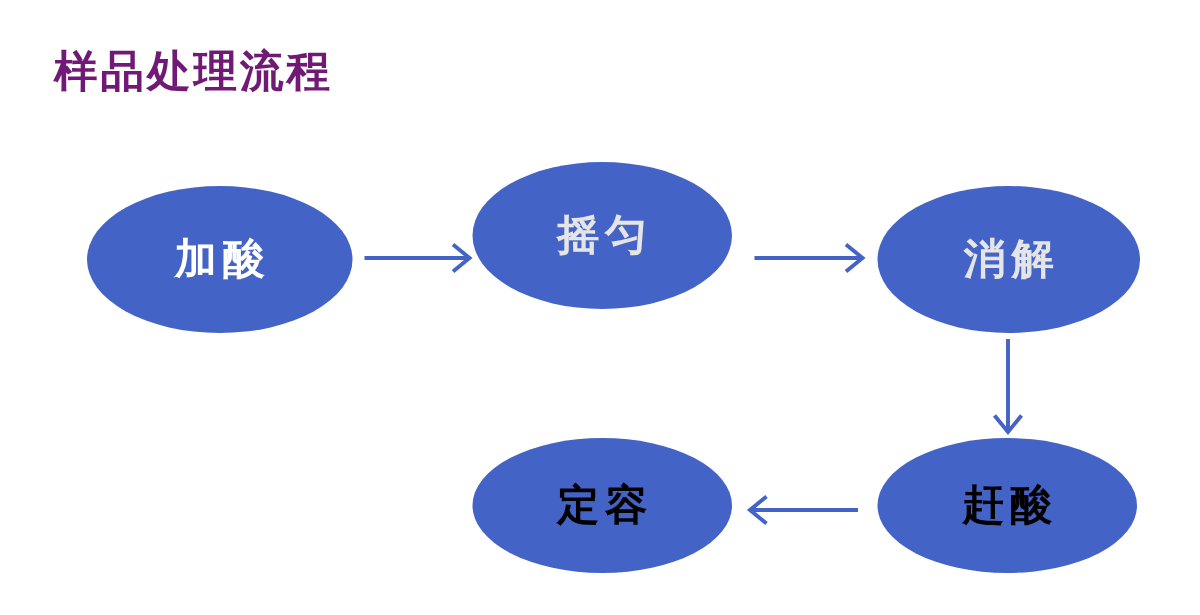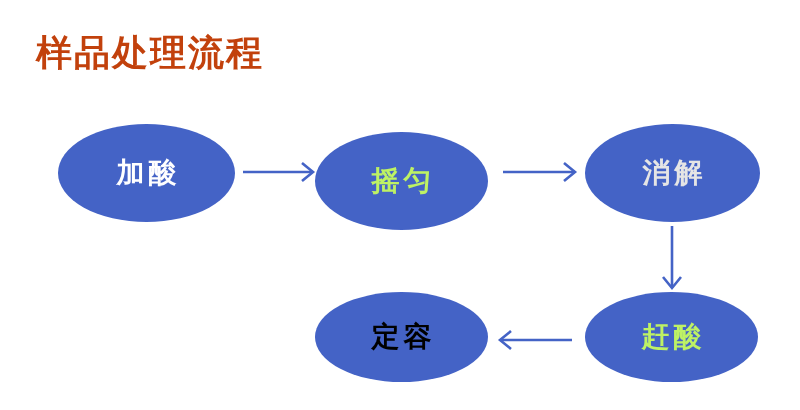--- a/index.html
+++ b/index.html
@@ -18,23 +18,23 @@
   #canvas {
     position: absolute;
     left: 0; top: 0;
     width: 800px;
     height: 410px;
   }
   .title {
     position: absolute;
     left: 36px;
     top: 32px;
-    font-size: 36px;
+    font-size: 29px;
     font-weight: bold;
-    color: #c2410c;
+    color: #701a75;
     letter-spacing: 2px;
     line-height: 1.15;
     white-space: nowrap;
     user-select: none;
   }
   .node {
     position: absolute;
     display: flex;
     align-items: center;
     justify-content: center;
@@ -81,27 +81,27 @@
           <line x1="572" y1="340" x2="500" y2="340" stroke="#4463C6" stroke-width="2.6"></line>
           <polyline points="511,331 500,340 511,349" fill="none" stroke="#4463C6" stroke-width="2.6" stroke-linecap="butt" stroke-linejoin="miter"></polyline>
         </g>
       </g>
   </svg>
 
   <div id="nodes">
       <div class="node" style="left: 58px; top: 124px; width: 177px; height: 98px; background: rgb(68, 99, 198); color: rgb(255, 255, 255);">
         <span>加酸</span>
       </div>
-      <div class="node" style="left: 315px; top: 132px; width: 173px; height: 98px; background: rgb(68, 99, 198); color: #bef264;">
+      <div class="node" style="left: 315px; top: 108px; width: 173px; height: 98px; background: rgb(68, 99, 198); color: #e5e5e5;">
         <span>摇匀</span>
       </div>
       <div class="node" style="left: 585px; top: 124px; width: 175px; height: 98px; background: rgb(68, 99, 198); color: #e5e5e5;">
         <span>消解</span>
       </div>
-      <div class="node" style="left: 585px; top: 292px; width: 173px; height: 90px; background: rgb(68, 99, 198); color: #bef264;">
+      <div class="node" style="left: 585px; top: 292px; width: 173px; height: 90px; background: rgb(68, 99, 198); color: #000000;">
         <span>赶酸</span>
       </div>
       <div class="node" style="left: 315px; top: 292px; width: 173px; height: 90px; background: rgb(68, 99, 198); color: #000000;">
         <span>定容</span>
       </div>
     </div>
 
 </div>
 
 </body></html>

